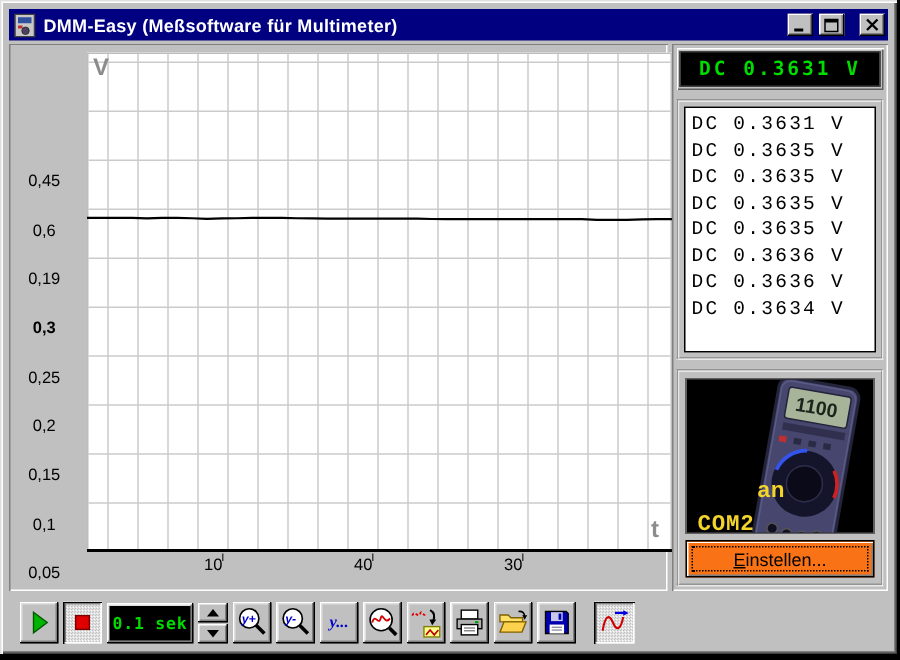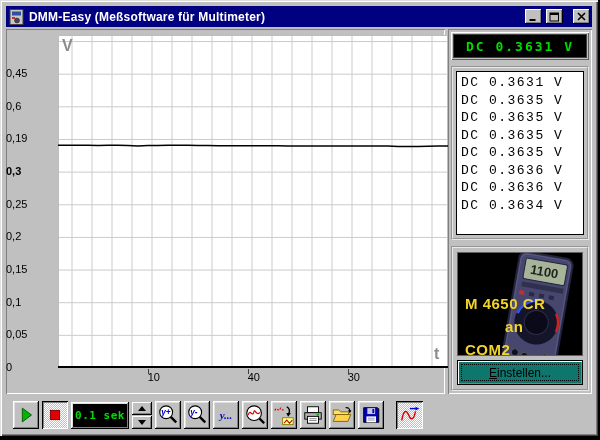--- a/index.html
+++ b/index.html
@@ -28,22 +28,22 @@
   
   .content { flex:1; display:flex; gap:3px; margin:1px; min-height:0; }
 
   .chart-area { flex:1; position:relative; background:#c0c0c0;
     box-shadow: inset 1px 1px 0 #808080, inset -1px -1px 0 #fff; }
   .plot { position:absolute; left:52px; top:6px; width:390px; height:333px; background:#fff; }
   .plot svg { position:absolute; left:0; top:0; }
   .axis-unit { position:absolute; color:#8c8c8c; font-size:16px; font-weight:bold; }
   .unit-v { left:56px; top:8px; }
   .unit-t { left:428px; top:316px; }
-  .ytick { position:absolute; left:0; width:47px; text-align:left; font-size:11px; color:#000; }
-  .xtick { position:absolute; top:342px; width:24px; text-align:right; font-size:11px; color:#000; }
+  .ytick { position:absolute; left:0; width:47px; text-align:center; font-size:11px; color:#000;margin-top:48px; }
+  .xtick { position:absolute; top:342px; width:24px; text-align:left; font-size:11px; color:#000; }
   .xmark { position:absolute; top:340px; width:1px; height:5px; background:#404040; }
 
   
   .right-panel { width:144px; padding:3px; display:flex; flex-direction:column;
     box-shadow: inset 1px 1px 0 #808080, inset -1px -1px 0 #fff; }
   .lcd-frame { height:28px; padding:2px; background:#c0c0c0; margin-bottom:6px;
     box-shadow: inset 1px 1px 0 #fff, inset -1px -1px 0 #606060; }
   .lcd-display { width:100%; height:100%; background:#000; border:1px solid #404040;
     color:#00dc00; font-family:"DejaVu Sans Mono",monospace; font-weight:bold; font-size:13px;
     letter-spacing:2px; display:flex; align-items:center; justify-content:center; }
@@ -51,23 +51,23 @@
   .listbox { width:100%; height:100%; background:#fff; border:1px solid #000; overflow:hidden;
     padding:2px 0 0 4px; }
   .mrow { font-family:"Liberation Mono",monospace; font-size:13px; line-height:17.5px;
     letter-spacing:1.5px; color:#000; white-space:nowrap; }
   .device-frame { flex:1; padding:4px; border:2px groove #e8e8e8;
     display:flex; flex-direction:column; }
   .device-image { flex:1; background:#000; position:relative; overflow:hidden; margin-bottom:4px;
     border:1px solid #606060; }
   .dev-line { position:absolute; left:7px; color:#f2d42a; font-size:15px; font-weight:bold;
     z-index:2; letter-spacing:0.5px; }
-  .dev-line1 { top:42px; } .dev-line2 { top:65px;margin-left:40px; } .dev-line3 { top:88px; }
+  .dev-line1 { top:42px; } .dev-line2 { top:65px;margin-left:40px; } .dev-line3 { top:88px;font-family:Liberation Mono, monospace; }
   .device-image svg { position:absolute; right:0; top:0; z-index:1; }
-  .einstellen { height:25px; background:#0f766e; border:1px solid #000; position:relative;
+  .einstellen { height:25px; background:#f97316; border:1px solid #000; position:relative;
     box-shadow: inset 1px 1px 0 #fff, inset -1px -1px 0 #808080;
     font-size:12px; color:#000; display:flex; align-items:center; justify-content:center; }
   .einstellen .focus { position:absolute; left:3px; right:3px; top:3px; bottom:3px;
     border:1px dotted #000; pointer-events:none; }
   .u { text-decoration:underline; }
 
   
   .toolbar { height:36px; display:flex; align-items:center; gap:3px; padding:4px 0 0 8px; }
   .tbtn { width:26px; height:28px; background:#c0c0c0; flex:0 0 auto; position:relative;
     box-shadow: inset -1px -1px 0 #000, inset 1px 1px 0 #fff,
@@ -207,21 +207,20 @@
             <div class="mrow">DC 0.3635 V</div>
             <div class="mrow">DC 0.3635 V</div>
             <div class="mrow">DC 0.3636 V</div>
             <div class="mrow">DC 0.3636 V</div>
             <div class="mrow">DC 0.3634 V</div>
           </div>
       </div>
 
       <div class="device-frame">
         <div class="device-image">
-          <div class="dev-line dev-line1">M 4650 CR</div>
           <div class="dev-line dev-line2">an</div>
           <div class="dev-line dev-line3">COM2</div>
           <svg width="122" height="118" viewBox="0 0 122 118">
             <g transform="rotate(10 80 60)">
               <rect x="50" y="2" width="54" height="112" rx="7" fill="#46466e" stroke="#23233a" stroke-width="2"></rect>
               <rect x="52" y="4" width="50" height="108" rx="6" fill="none" stroke="#5a5a86" stroke-width="1"></rect>
               <rect x="57" y="8" width="42" height="21" rx="2" fill="#a8b49a" stroke="#23233a"></rect>
               <text x="63" y="23" font-family="DejaVu Sans Mono, monospace" font-size="13" font-weight="bold" fill="#1d241c">1100</text>
               <rect x="57" y="32" width="42" height="5" fill="#30304e"></rect>
               <rect x="56" y="41" width="5" height="4" fill="#c03030"></rect>

